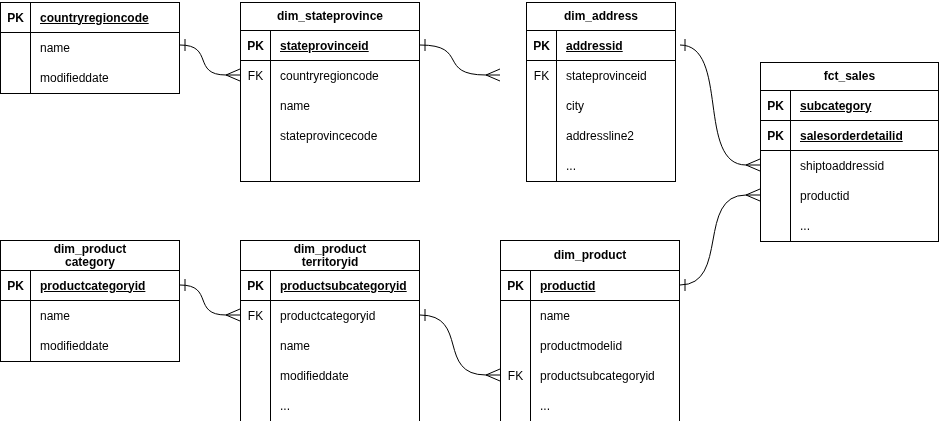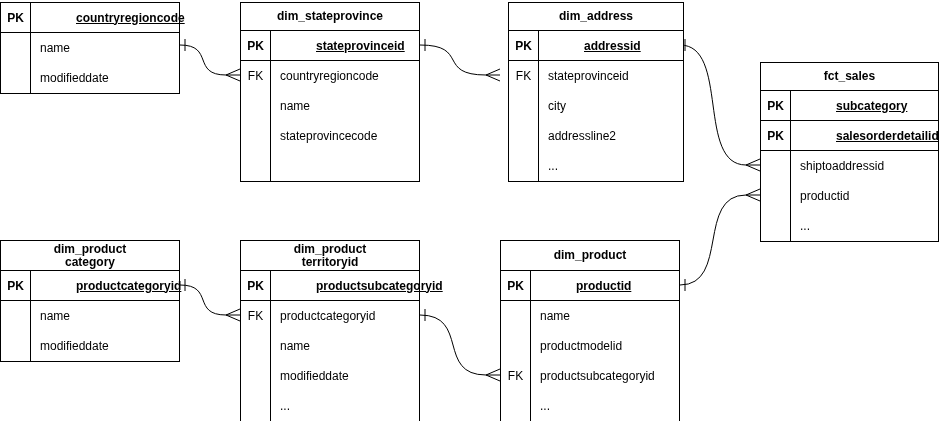--- a/index.html
+++ b/index.html
@@ -12,21 +12,21 @@
   .connector-layer path { stroke: #000000; stroke-width: 1; fill: none; }
   .er-table {
     position: absolute; background: #ffffff; border: 1px solid #000000;
     font-size: 12px; color: #000000;
   }
   .er-title {
     display: flex; flex-direction: column; align-items: center; justify-content: center;
     font-weight: bold; text-align: center; line-height: 13px;
     border-bottom: 1px solid #000000;
   }
-  .er-keyrow { display: flex; border-bottom: 1px solid #000000; gap: 36px; }
+  .er-keyrow { display: flex; border-bottom: 1px solid #000000; }
   .er-keycell {
     flex: 0 0 30px; width: 30px; display: flex; align-items: center; justify-content: center;
     border-right: 1px solid #000000; font-weight: bold;
   }
   .er-keyrow .er-fieldcell { font-weight: bold; text-decoration: underline; }
   .er-fieldcell { flex: 1; display: flex; align-items: center; padding-left: 9px; white-space: nowrap; }
   .er-body { display: flex; }
   .er-body-keys {
     flex: 0 0 30px; width: 30px; border-right: 1px solid #000000;
     display: flex; flex-direction: column;
@@ -103,21 +103,21 @@
             <div style="height: 30px;"></div>
             <div style="height: 30px;"></div>
           </div>
           <div class="er-body-fields">
             <div style="height: 30px;">countryregioncode</div>
             <div style="height: 30px;">name</div>
             <div style="height: 30px;">stateprovincecode</div>
           </div>
         </div>
       </div>
-      <div class="er-table" style="left: 508px; top: 2px; width: 176px;">
+      <div class="er-table" style="left: 526px; top: 2px; width: 150px;">
         <div class="er-title" style="height: 28px;">
           <span>dim_address</span>
         </div>
         <div class="er-keyrow" style="height: 30px;">
           <div class="er-keycell">PK</div>
           <div class="er-fieldcell">addressid</div>
         </div>
         <div class="er-body">
           <div class="er-body-keys">
             <div style="height: 30px;">FK</div>

